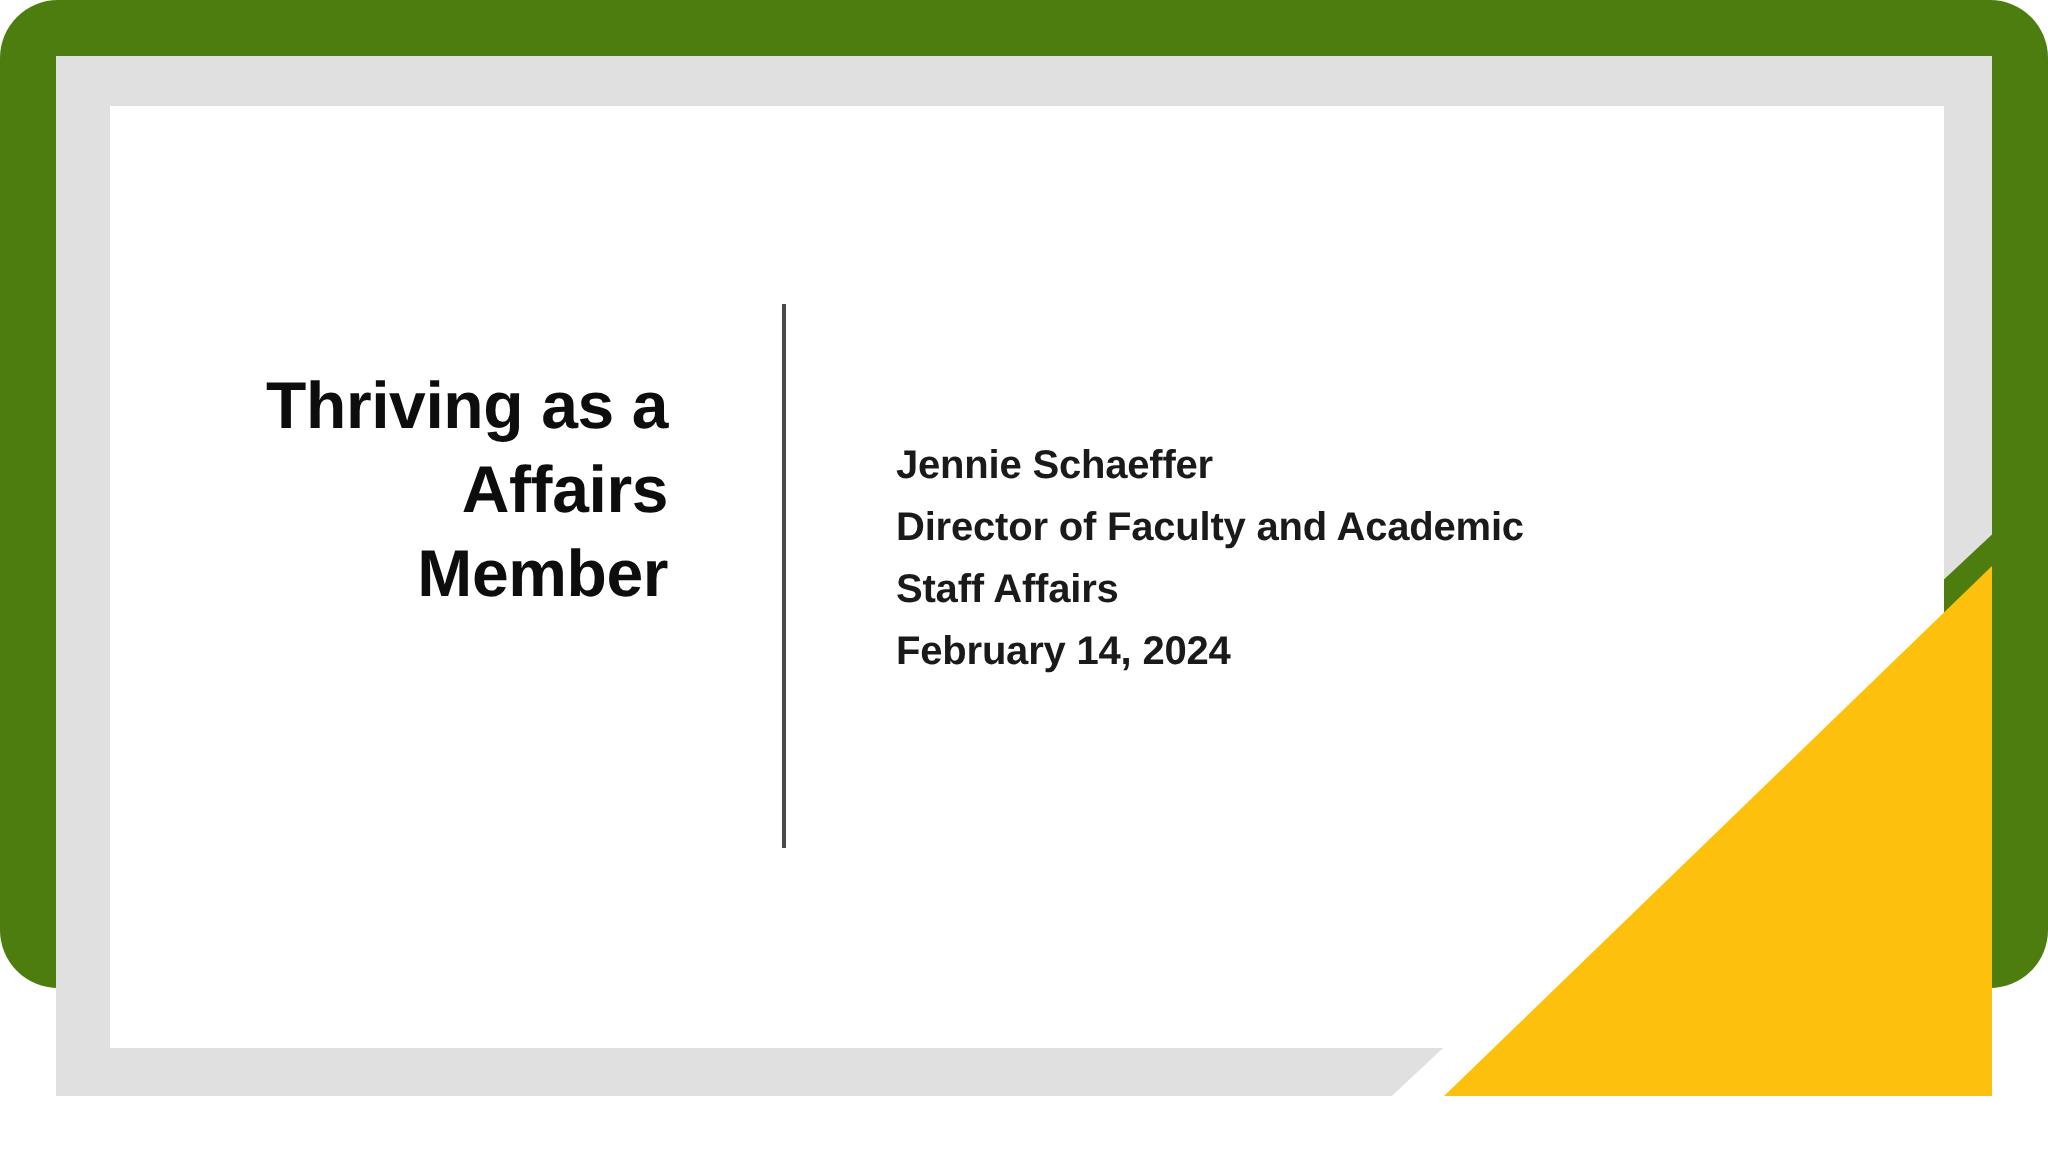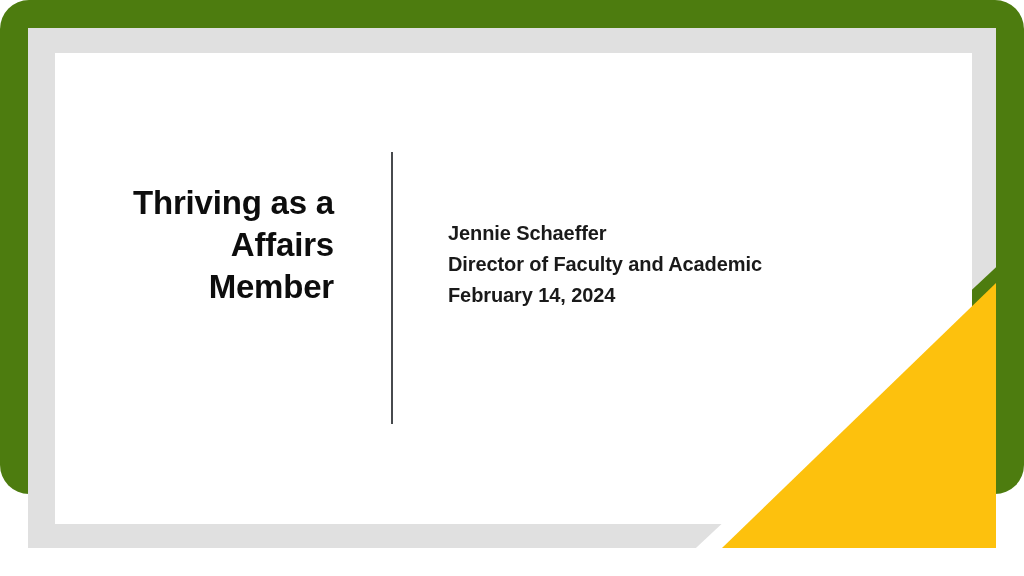--- a/index.html
+++ b/index.html
@@ -118,17 +118,18 @@
       <div>Thriving as a</div>
       <div>Affairs</div>
       <div>Member</div>
     </div>
 
     <div class="divider"></div>
 
     <div class="subtitle-block">
       <span class="line">Jennie Schaeffer</span>
       <span class="line">Director of Faculty and Academic</span>
+      <span class="line">Staff Affairs</span>
       <span class="line">February 14, 2024</span>
     </div>
 
   </div>
 </div>
 
 </body></html>

